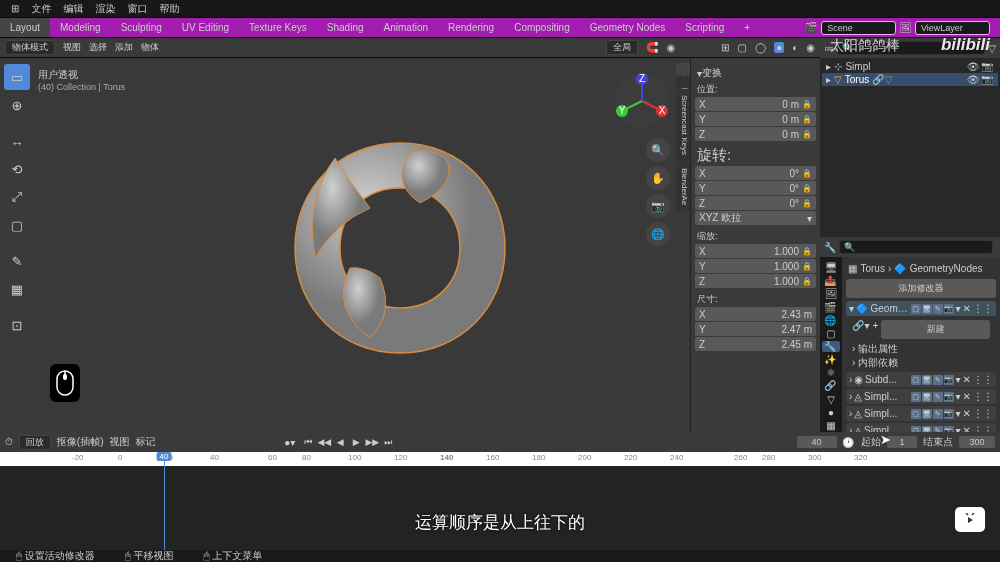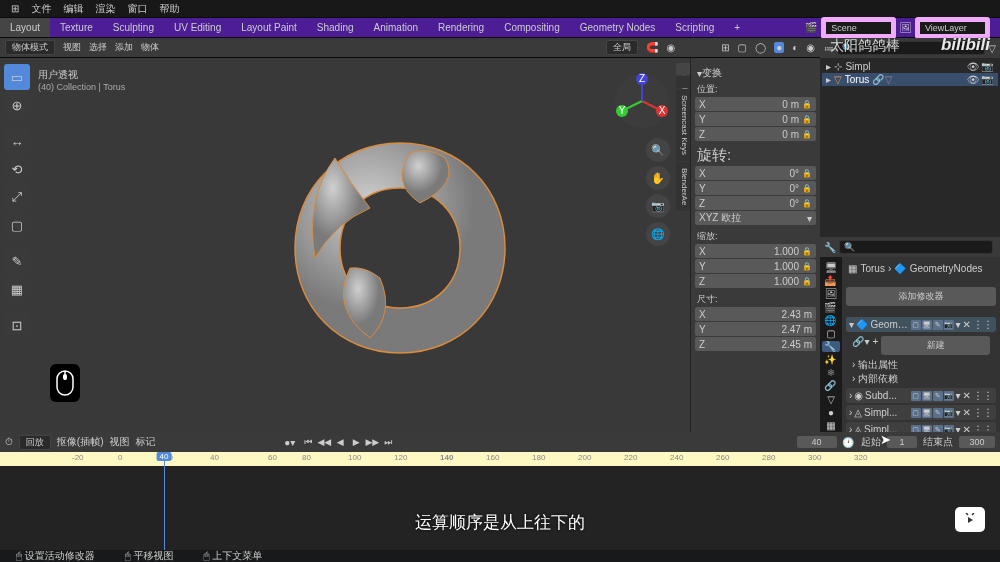--- a/index.html
+++ b/index.html
@@ -1,23 +1,23 @@
 <!DOCTYPE html>
 <html><head>
 <meta charset="utf-8">
 <style>
 *{margin:0;padding:0;box-sizing:border-box;font-family:sans-serif;font-size:10px;color:#ccc;user-select:none}
 body{width:1000px;height:562px;background:#181818;overflow:hidden;position:relative}
 .topbar{height:18px;background:#181818;display:flex;align-items:center;padding:0 5px;border-bottom:1px solid #0a0a0a}
 .menu-item{padding:0 6px;font-size:10px}
-.workspace-tabs{height:20px;background:#4c1d95;display:flex;align-items:center;border-bottom:1px solid #0a0a0a}
+.workspace-tabs{height:20px;background:#a21caf;display:flex;align-items:center;border-bottom:1px solid #0a0a0a}
 .ws-tab{padding:0 10px;font-size:10px;height:100%;display:flex;align-items:center}
 .ws-tab.active{background:#454545}
 .scene-bar{margin-left:auto;display:flex;align-items:center;gap:3px;padding-right:10px}
-.scene-input{background:#1a1a1a;border:5px solid #f0abfc;border-radius:3px;padding:1px 5px;font-size:9px;width:75px}
+.scene-input{background:#1a1a1a;border:1px solid #f0abfc;border-radius:3px;padding:1px 5px;font-size:9px;width:75px}
 .main{display:flex;height:calc(100% - 38px - 118px - 12px)}
 .viewport-col{flex:1;display:flex;flex-direction:column;min-width:0}
 .vp-header{height:20px;background:#3a3a3a;display:flex;align-items:center;padding:0 5px;gap:8px;border-bottom:1px solid #0a0a0a}
 .vp-header-item{font-size:9px;display:flex;align-items:center;gap:2px}
 .dropdown{background:#2a2a2a;border:1px solid #444;border-radius:2px;padding:0 6px;font-size:9px;display:flex;align-items:center;height:15px}
 .viewport{flex:1;background:#393939;position:relative;overflow:hidden}
 .vp-overlay{position:absolute;top:10px;left:38px;font-size:10px;color:#fff}
 .vp-overlay .sub{font-size:9px;color:#aaa}
 .toolbar-left{position:absolute;top:6px;left:4px;width:26px;display:flex;flex-direction:column;gap:2px}
 .tool-btn{width:26px;height:26px;background:#3a3a3a;border-radius:3px;display:flex;align-items:center;justify-content:center;font-size:13px}
@@ -41,30 +41,30 @@
 .out-body{flex:1;padding:2px}
 .out-item{display:flex;align-items:center;padding:1px 4px;font-size:9px;gap:3px}
 .out-item.sel{background:#394e6d}
 .out-icons{margin-left:auto;display:flex;gap:2px;font-size:8px}
 .props{flex:1;display:flex;min-height:0}
 .props-tabs{width:22px;background:#1a1a1a;display:flex;flex-direction:column;padding-top:4px}
 .p-tab{width:18px;height:18px;margin:1px 2px;border-radius:2px;display:flex;align-items:center;justify-content:center;font-size:10px}
 .p-tab.active{background:#3e5a7e}
 .props-body{flex:1;background:#333;padding:4px;overflow:hidden}
 .breadcrumb{display:flex;align-items:center;gap:3px;font-size:9px;padding:2px}
-.mod-btn{background:#595959;border-radius:3px;text-align:center;padding:3px;font-size:9px;margin:11px 0}
+.mod-btn{background:#595959;border-radius:3px;text-align:center;padding:3px;font-size:9px;margin:3px 0}
 .mod-item{background:#3f3f3f;border-radius:3px;margin-bottom:2px;padding:2px 3px;display:flex;align-items:center;gap:2px;font-size:8px}
 .mod-item.active{background:#41525f}
 .mod-name{flex:1;overflow:hidden;text-overflow:ellipsis;white-space:nowrap}
 .mod-icons{display:flex;gap:1px}
 .mod-icons span{width:10px;height:10px;background:#5a6f8a;border-radius:1px;font-size:7px;display:flex;align-items:center;justify-content:center}
 .sub-panel{padding:2px 6px;font-size:9px}
 .timeline{height:118px;background:#222;display:flex;flex-direction:column}
 .tl-header{height:20px;background:#3a3a3a;display:flex;align-items:center;padding:0 5px;gap:6px}
-.tl-scale{height:14px;background:#fef9c3;display:flex;position:relative}
+.tl-scale{height:14px;background:#ffffff;display:flex;position:relative}
 .tl-tick{position:absolute;font-size:8px;color:#888;top:1px}
 .tl-body{flex:1;background:#232323;position:relative}
 .playhead{position:absolute;top:-14px;bottom:0;width:1px;background:#5289db}
 .playhead-lbl{position:absolute;top:-14px;background:#5289db;color:#fff;font-size:8px;padding:0 3px;border-radius:2px;transform:translateX(-50%)}
 .play-ctrl{display:flex;gap:2px;margin:0 auto}
 .pc-btn{width:14px;height:14px;display:flex;align-items:center;justify-content:center;font-size:9px}
 .frame-box{background:#595959;border-radius:2px;padding:1px 6px;font-size:9px;width:40px;text-align:center}
 .status{height:12px;background:#18191a;display:flex;align-items:center;padding:0 16px;font-size:8px;color:#888;gap:30px}
 .status .r{margin-left:auto;display:flex;gap:5px}
 .subtitle{position:absolute;bottom:28px;left:50%;transform:translateX(-50%);font-size:17px;color:#fff;text-shadow:0 0 3px #000}
@@ -81,24 +81,24 @@
   <span class="menu-item">⊞</span>
   <span class="menu-item">文件</span>
   <span class="menu-item">编辑</span>
   <span class="menu-item">渲染</span>
   <span class="menu-item">窗口</span>
   <span class="menu-item">帮助</span>
 </div>
 
 <div class="workspace-tabs">
   <span class="ws-tab active">Layout</span>
-  <span class="ws-tab">Texture</span>
+  <span class="ws-tab">Modeling</span>
   <span class="ws-tab">Sculpting</span>
   <span class="ws-tab">UV Editing</span>
-  <span class="ws-tab">Layout Paint</span>
+  <span class="ws-tab">Texture Keys</span>
   <span class="ws-tab">Shading</span>
   <span class="ws-tab">Animation</span>
   <span class="ws-tab">Rendering</span>
   <span class="ws-tab">Compositing</span>
   <span class="ws-tab">Geometry Nodes</span>
   <span class="ws-tab">Scripting</span>
   <span class="ws-tab">+</span>
   <div class="scene-bar">
     <span>🎬</span>
     <input class="scene-input" value="Scene" style="">
@@ -443,21 +443,21 @@
       <div class="tl-tick" style="left: 268px;">60</div>
       <div class="tl-tick" style="left: 302px;">80</div>
       <div class="tl-tick" style="left: 348px;">100</div>
       <div class="tl-tick" style="left: 394px;">120</div>
       <div class="tl-tick" style="left: 440px; font-weight: bold;">140</div>
       <div class="tl-tick" style="left: 486px;">160</div>
       <div class="tl-tick" style="left: 532px;">180</div>
       <div class="tl-tick" style="left: 578px;">200</div>
       <div class="tl-tick" style="left: 624px;">220</div>
       <div class="tl-tick" style="left: 670px;">240</div>
-      <div class="tl-tick" style="left: 716px;">260</div>
+      <div class="tl-tick" style="left: 734px;">260</div>
       <div class="tl-tick" style="left: 762px; text-align: center;">280</div>
       <div class="tl-tick" style="left: 808px;">300</div>
       <div class="tl-tick" style="left: 854px;">320</div>
     </div>
   <div class="tl-body">
     <div class="playhead" style="left:164px"></div>
     <div class="playhead-lbl" style="left:164px">40</div>
   </div>
 </div>
 

